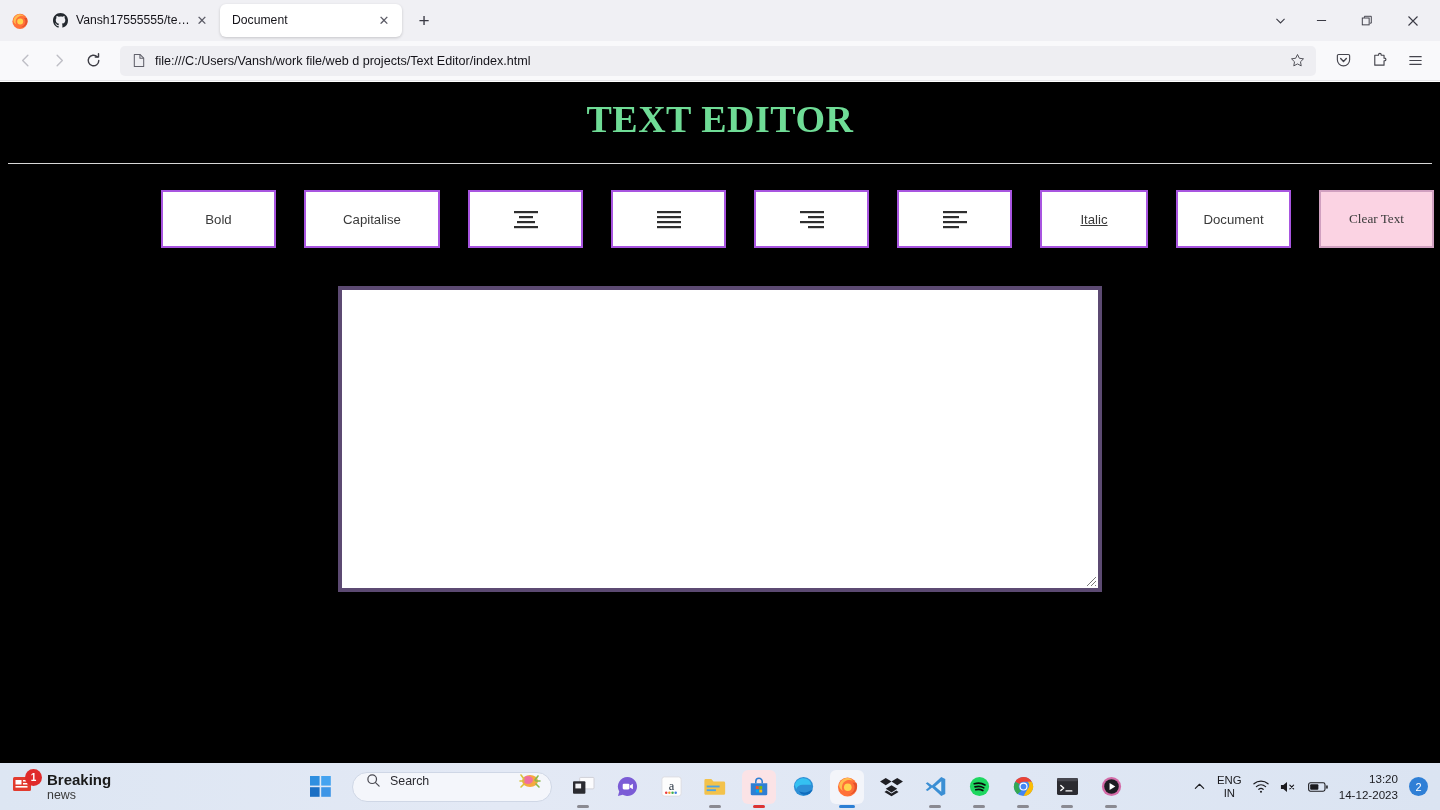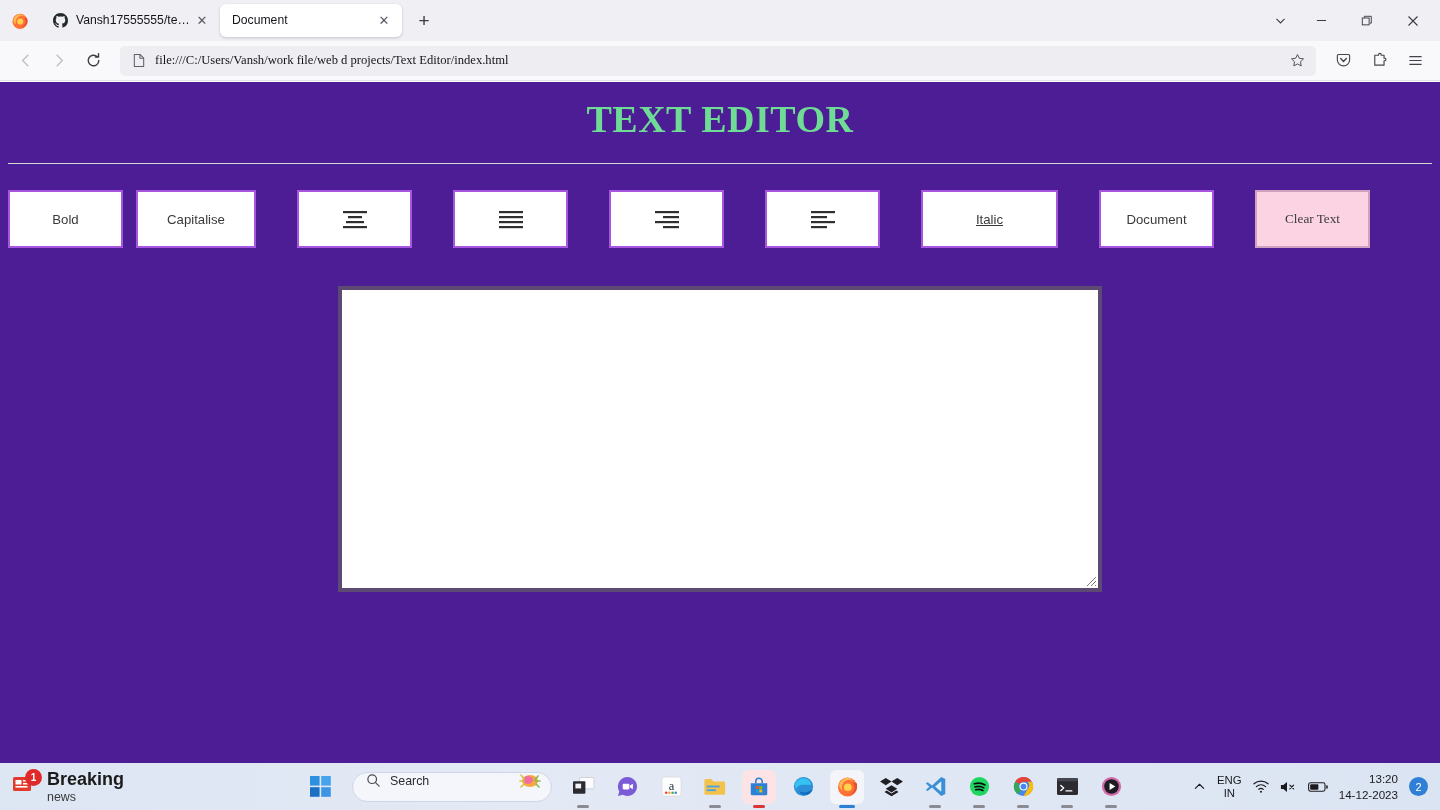--- a/index.html
+++ b/index.html
@@ -51,21 +51,20 @@
   .tabstrip-right { margin-left:auto; display:flex; align-items:center; height:41px; padding-right:4px; }
   .winbtn { width:46px; height:41px; display:flex; align-items:center; justify-content:center; color:#3a3a44; }
   .listall { width:36px; height:41px; display:flex; align-items:center; justify-content:center; color:#3a3a44; }
 
   .navbar {
     position:absolute; left:0; top:41px; width:1440px; height:40px;
     background:#f9f9fb;
     display:flex; align-items:center; gap:0;
     padding:0 8px;
     border-bottom:1px solid #e4e4e8;
-    font-family:Liberation Serif, serif;
   }
   .navbtn {
     width:34px; height:32px; border-radius:4px; flex:0 0 34px;
     display:flex; align-items:center; justify-content:center;
     color:#3c3c44;
   }
   .navbtn.disabled { color:#bfbfc6; }
   .urlbar {
     flex:1 1 auto; height:30px; margin:0 6px 0 10px;
     background:#eeeef2; border-radius:5px;
@@ -75,38 +74,39 @@
   .urlbar .page-icon { width:18px; height:18px; flex:0 0 18px; display:flex; align-items:center; justify-content:center; color:#60606a; margin-right:7px;}
   .urlbar .url-text {
     flex:1 1 auto; font-size:12.6px; color:#15141a;
     white-space:nowrap; overflow:hidden; text-overflow:ellipsis;
   }
   .urlbar .star { width:26px; height:26px; flex:0 0 26px; display:flex; align-items:center; justify-content:center; color:#44444c; }
   .toolbar-right { display:flex; align-items:center; gap:2px; padding-left:4px;}
   .toolbar-right .navbtn { width:32px; }
 
   
-  .content { position:absolute; left:0; top:82px; width:1440px; height:681px; background:#4c1d95; overflow:hidden; }
+  .content { position:absolute; left:0; top:82px; width:1440px; height:681px; background:#000000; overflow:hidden; }
 
   .page-title {
     text-align:center;
     font-family:"Liberation Serif", serif;
     font-weight:bold;
     font-size:38px;
     color:#6fdc96;
     margin:0; padding-top:15px;
     letter-spacing:0.5px;
   }
   .divider { height:1px; background:#d7d7d7; margin:22px 8px 0 8px; }
 
   .toolbar-row {
     display:flex; align-items:flex-start;
     margin-top:26px;
     padding:0 6px;
-    gap:13px;
+    gap:0;
+    justify-content:flex-end;
   }
   .tbtn {
     height:58px;
     border:2px solid #a855e0;
     background:#ffffff;
     display:flex; align-items:center; justify-content:center;
     font-size:13.2px; color:#3a3a3a;
     font-family:"Liberation Sans", sans-serif;
   }
   .tbtn.clear { background:#fbd3e3; border-color:#d0a0c0; }
@@ -136,21 +136,21 @@
   }
   .widget-ico { position:relative; width:26px; height:26px; }
   .widget-badge {
     position:absolute; left:13px; top:-4px;
     width:17px; height:17px; border-radius:50%;
     background:#e02a2a; color:#fff; font-size:10px;
     display:flex; align-items:center; justify-content:center;
     font-weight:bold;
   }
   .widget-text { line-height:1.15; }
-  .widget-text .l1 { font-size:18px; color:#1b1b1b; font-weight:bold; }
+  .widget-text .l1 { font-size:15px; color:#1b1b1b; font-weight:bold; }
   .widget-text .l2 { font-size:12.4px; color:#3a3a3a; }
 
   .tb-center { display:flex; align-items:center; gap:0; }
   .start-btn { width:40px; height:40px; display:flex; align-items:center; justify-content:center; }
   .search-pill {
     width:200px; height:30px; margin-left:12px;
     background:#f4f6fb; border:1px solid #cfd7e6; border-radius:16px;
     display:flex; align-items:center; padding:0 6px 12px 12px;
     position:relative; overflow:hidden;
   }
@@ -297,21 +297,21 @@
 
     <h1 class="page-title">TEXT EDITOR</h1>
     <div class="divider"></div>
 
     <div class="toolbar-row">
 
       <div class="tbtn" style="width:115px;margin-left:2px;">
         <span>Bold</span>
       </div>
 
-      <div class="tbtn" style="width:120px;">
+      <div class="tbtn" style="width:136px;margin-left:28px;">
         <span>Capitalise</span>
       </div>
 
       <div class="tbtn" style="width:115px;margin-left:28px;">
         <span>
           <svg class="align-icon" width="26" height="22" viewBox="0 0 26 22">
             <rect x="1" y="3" width="24" height="2.2" fill="#2f2f2f"></rect>
             <rect x="6" y="8" width="14" height="2.2" fill="#2f2f2f"></rect>
             <rect x="4" y="13" width="18" height="2.2" fill="#2f2f2f"></rect>
             <rect x="1" y="18" width="24" height="2.2" fill="#2f2f2f"></rect>
@@ -345,21 +345,21 @@
         <span>
           <svg class="align-icon" width="26" height="22" viewBox="0 0 26 22">
             <rect x="1" y="3" width="24" height="2.2" fill="#2f2f2f"></rect>
             <rect x="1" y="8" width="16" height="2.2" fill="#2f2f2f"></rect>
             <rect x="1" y="13" width="24" height="2.2" fill="#2f2f2f"></rect>
             <rect x="1" y="18" width="16" height="2.2" fill="#2f2f2f"></rect>
           </svg>
         </span>
       </div>
 
-      <div class="tbtn" style="width:137px;margin-left:28px;text-decoration:underline;">
+      <div class="tbtn" style="width:108px;margin-left:28px;text-decoration:underline;">
         <span>Italic</span>
       </div>
 
 
       <div class="tbtn" style="width:115px;margin-left:28px;">
         <span>Document</span>
       </div>
 
       <div class="tbtn clear" style="width:115px;margin-left:28px;font-family:Liberation Serif, serif;">
         <span>Clear Text</span>

